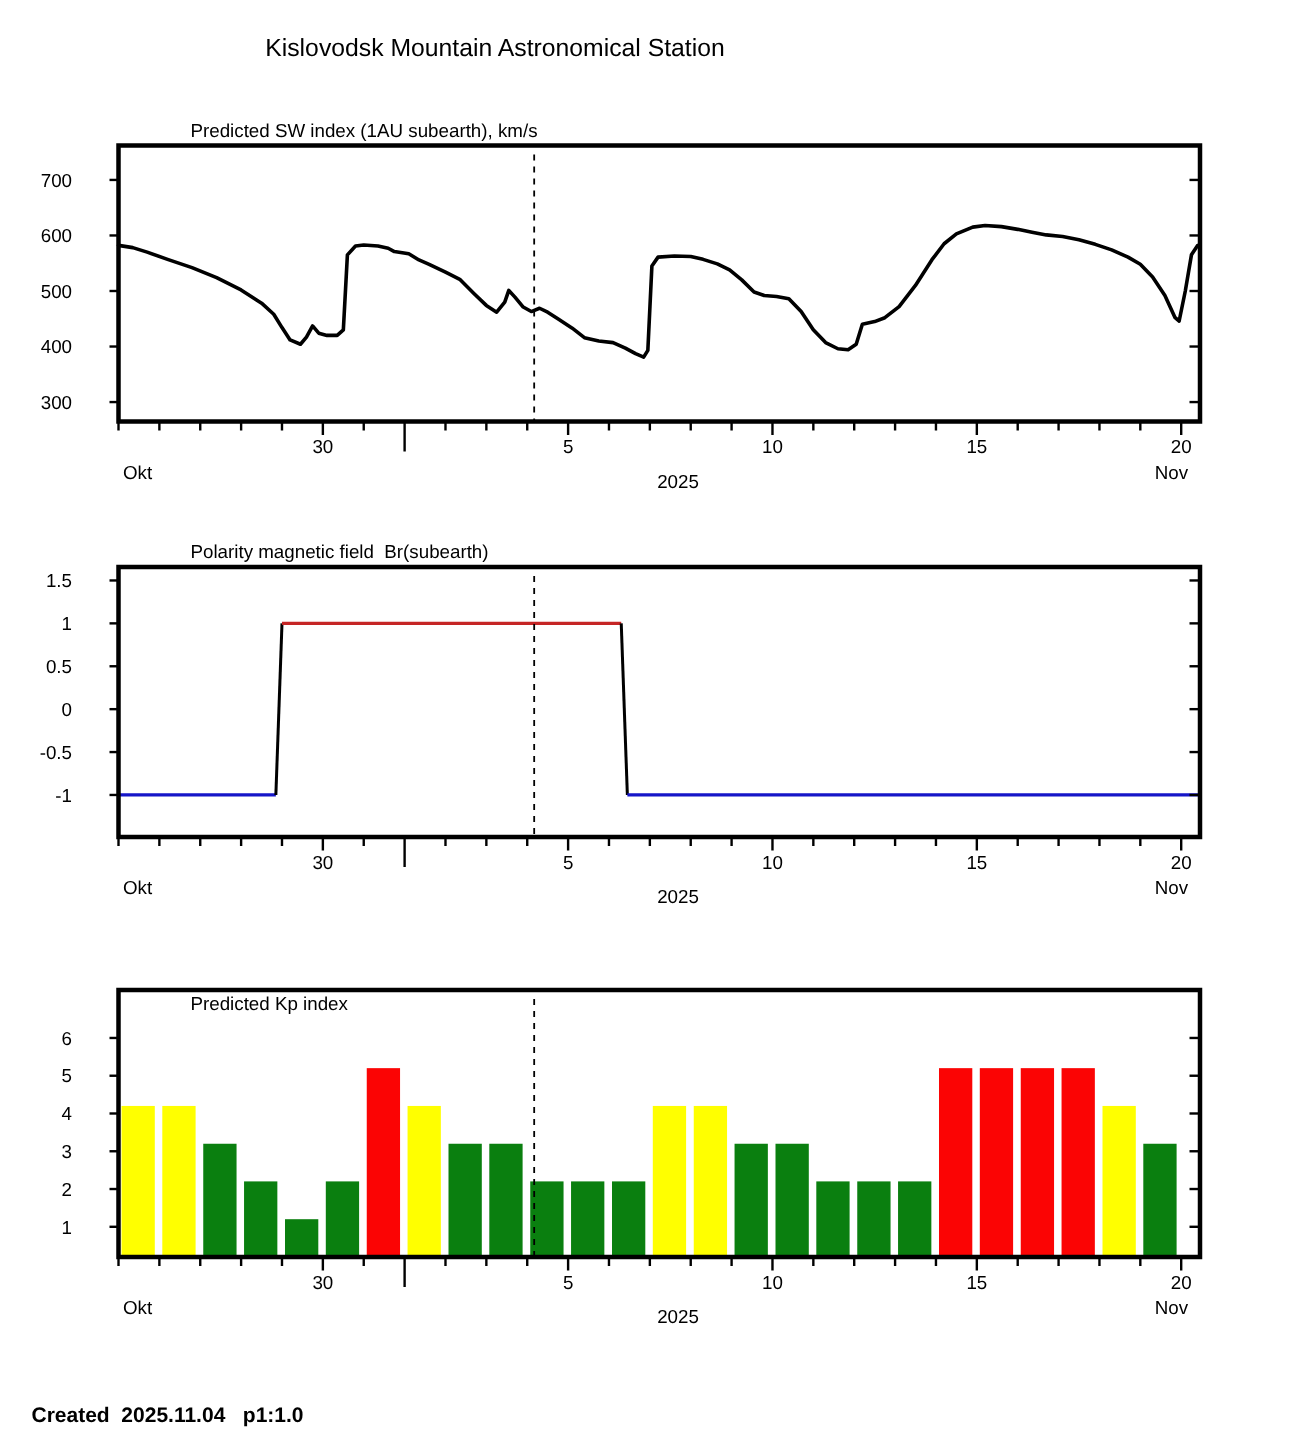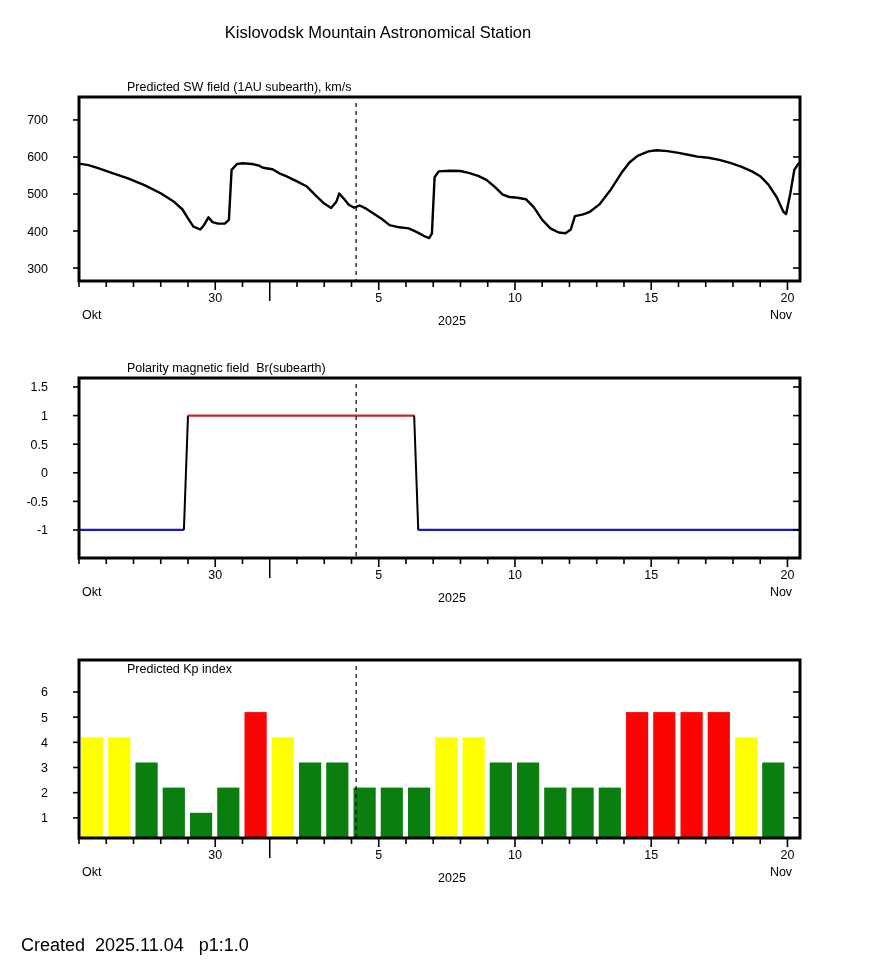--- a/index.html
+++ b/index.html
@@ -1,31 +1,31 @@
 <!DOCTYPE html>
 <html><head>
 <meta charset="utf-8">
 <style>
   html,body{margin:0;padding:0;background:#ffffff;}
   .canvas{position:relative;width:870px;height:965px;background:#ffffff;overflow:hidden;
           font-family:"Liberation Sans",sans-serif;color:#000;}
   .title{position:absolute;top:23px;left:0;width:660px;text-align:center;
-         font-size:16.5px;font-weight:500;white-space:pre;padding-left:48px;}
+         font-size:16.5px;font-weight:500;white-space:pre;}
   .subtitle{position:absolute;left:127px;font-size:12.5px;white-space:pre;}
   .s1{top:80px;} .s2{top:361px;text-align:right;} .s3{top:662px;}
-  .footer{position:absolute;left:21px;top:935px;font-size:18px;white-space:pre;}
+  .footer{position:absolute;left:21px;top:935px;font-size:14px;white-space:pre;font-weight:bold;}
   #plot{position:absolute;left:0;top:0;}
   #plot text{font-family:"Liberation Sans",sans-serif;font-size:12.5px;fill:#000;}
 </style>
 </head>
 <body>
 
 <div class="canvas">
   <div class="title">Kislovodsk Mountain Astronomical Station</div>
-  <div class="subtitle s1">Predicted SW field (1AU subearth), km/s</div>
+  <div class="subtitle s1">Predicted SW index (1AU subearth), km/s</div>
   <div class="subtitle s2">Polarity magnetic field  Br(subearth)</div>
   <div class="subtitle s3">Predicted Kp index</div>
   <svg id="plot" width="870" height="965" viewBox="0 0 870 965" xmlns="http://www.w3.org/2000/svg">
       <g>
         <polyline points="79.0,163.6 88.5,165.1 98.1,168.1 111.7,172.9 128.0,178.4 144.4,185.1 160.7,193.3 174.4,202.1 182.5,209.5 188.0,218.4 193.4,226.6 200.3,229.5 204.3,224.7 208.4,217.3 212.5,222.1 218.0,223.6 224.8,223.6 228.9,219.9 231.6,169.9 237.0,164.0 242.5,163.3 252.0,164.0 258.8,165.5 262.9,167.7 272.5,169.2 279.3,173.3 286.1,176.2 297.0,181.4 306.5,186.2 316.1,195.8 324.2,203.6 331.1,208.1 336.5,201.4 339.2,193.6 343.3,198.1 348.8,204.7 354.2,207.7 359.7,205.5 365.1,208.1 371.9,212.5 381.5,218.8 389.6,225.1 399.2,227.3 408.7,228.4 416.9,232.1 423.7,235.8 429.1,238.1 431.9,233.6 434.6,177.3 438.7,171.4 449.6,170.7 460.5,171.0 468.7,172.9 478.2,175.9 486.4,179.9 494.5,186.6 502.7,194.7 509.5,197.0 517.7,197.7 525.9,199.2 534.1,207.7 542.2,219.9 550.4,228.4 558.6,232.5 565.4,233.2 570.8,229.5 574.9,216.2 583.1,214.4 589.9,211.8 599.4,204.4 610.3,190.3 621.2,173.3 629.4,162.5 637.6,155.9 648.5,151.4 656.7,150.3 667.6,151.1 678.5,152.9 688.0,154.8 697.5,156.6 708.4,157.7 719.3,159.9 730.2,162.9 741.1,166.6 752.0,171.4 760.2,176.2 768.4,184.7 776.6,197.0 783.4,211.8 786.1,214.0 790.2,194.0 794.3,169.9 798.4,163.6 800.0,163.3" fill="none" stroke="#000000" stroke-width="2.4" stroke-linejoin="round" stroke-linecap="round"></polyline>
         <rect x="79" y="97" width="721" height="184" fill="none" stroke="#000000" stroke-width="3"></rect>
         <line x1="79" y1="281" x2="79" y2="287" stroke="#000000" stroke-width="1.6"></line>
         <line x1="106.24867724867724" y1="281" x2="106.24867724867724" y2="287" stroke="#000000" stroke-width="1.6"></line>
         <line x1="133.49735449735448" y1="281" x2="133.49735449735448" y2="287" stroke="#000000" stroke-width="1.6"></line>
         <line x1="160.74603174603175" y1="281" x2="160.74603174603175" y2="287" stroke="#000000" stroke-width="1.6"></line>

